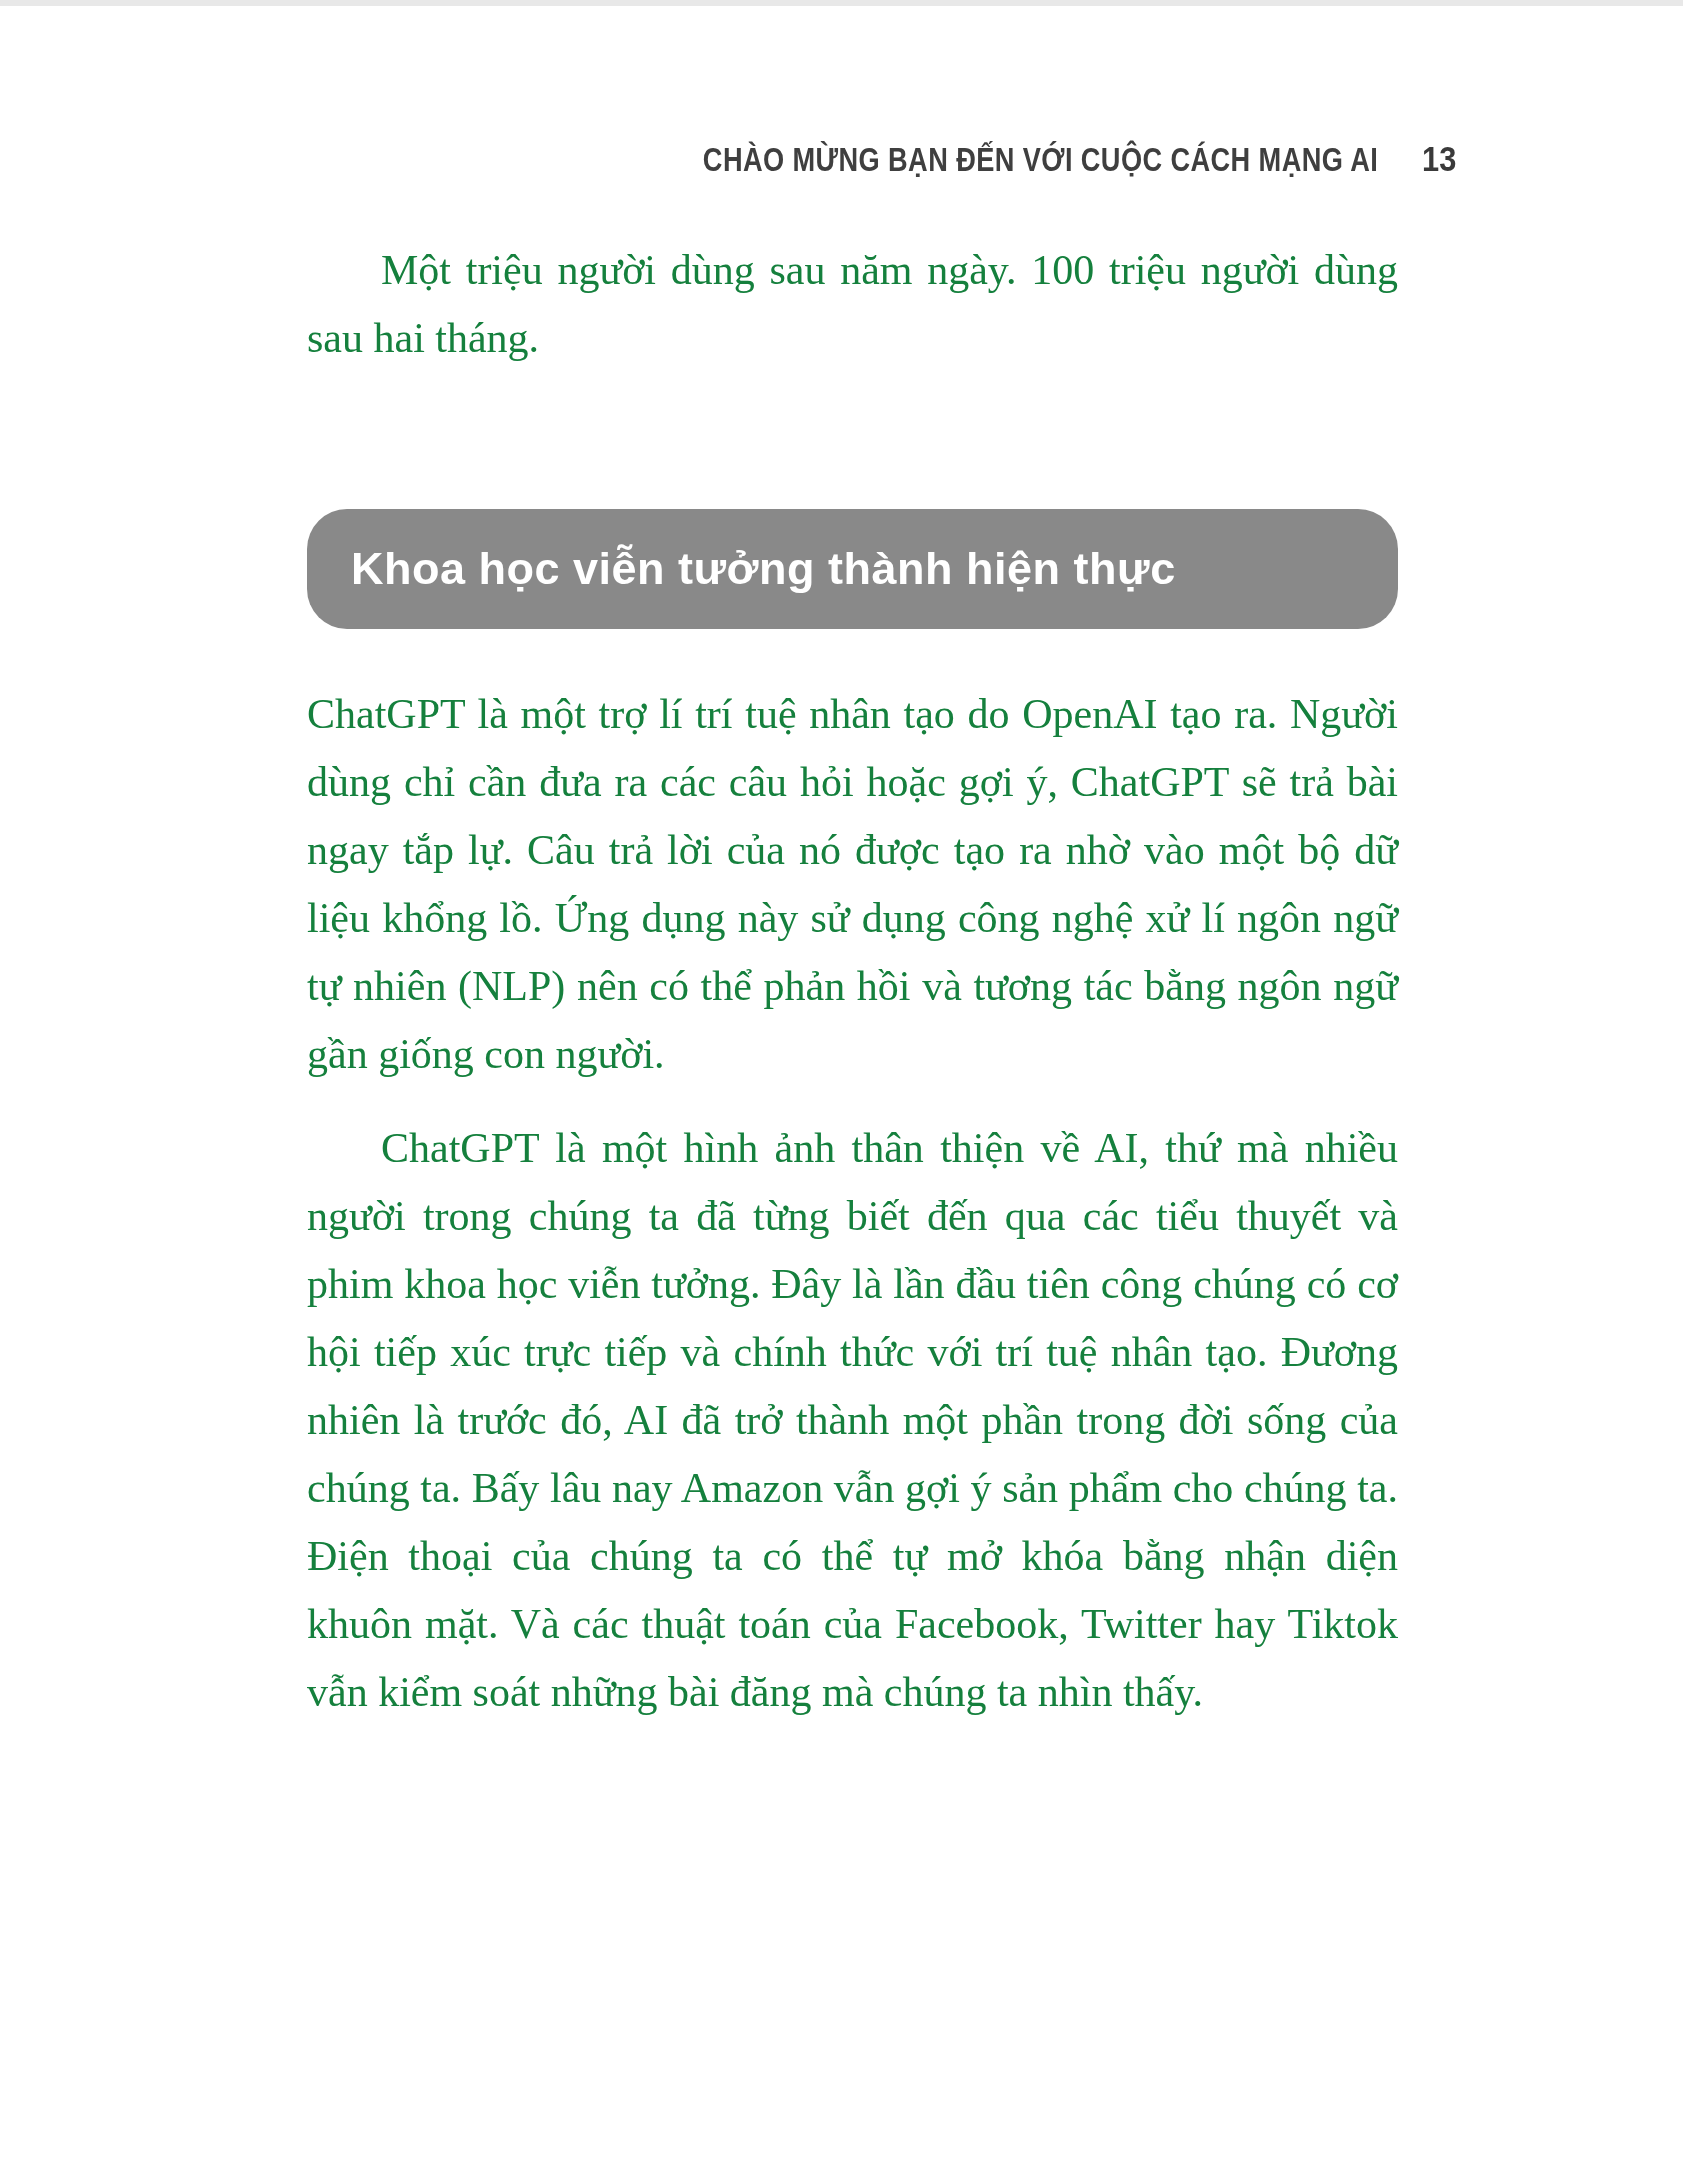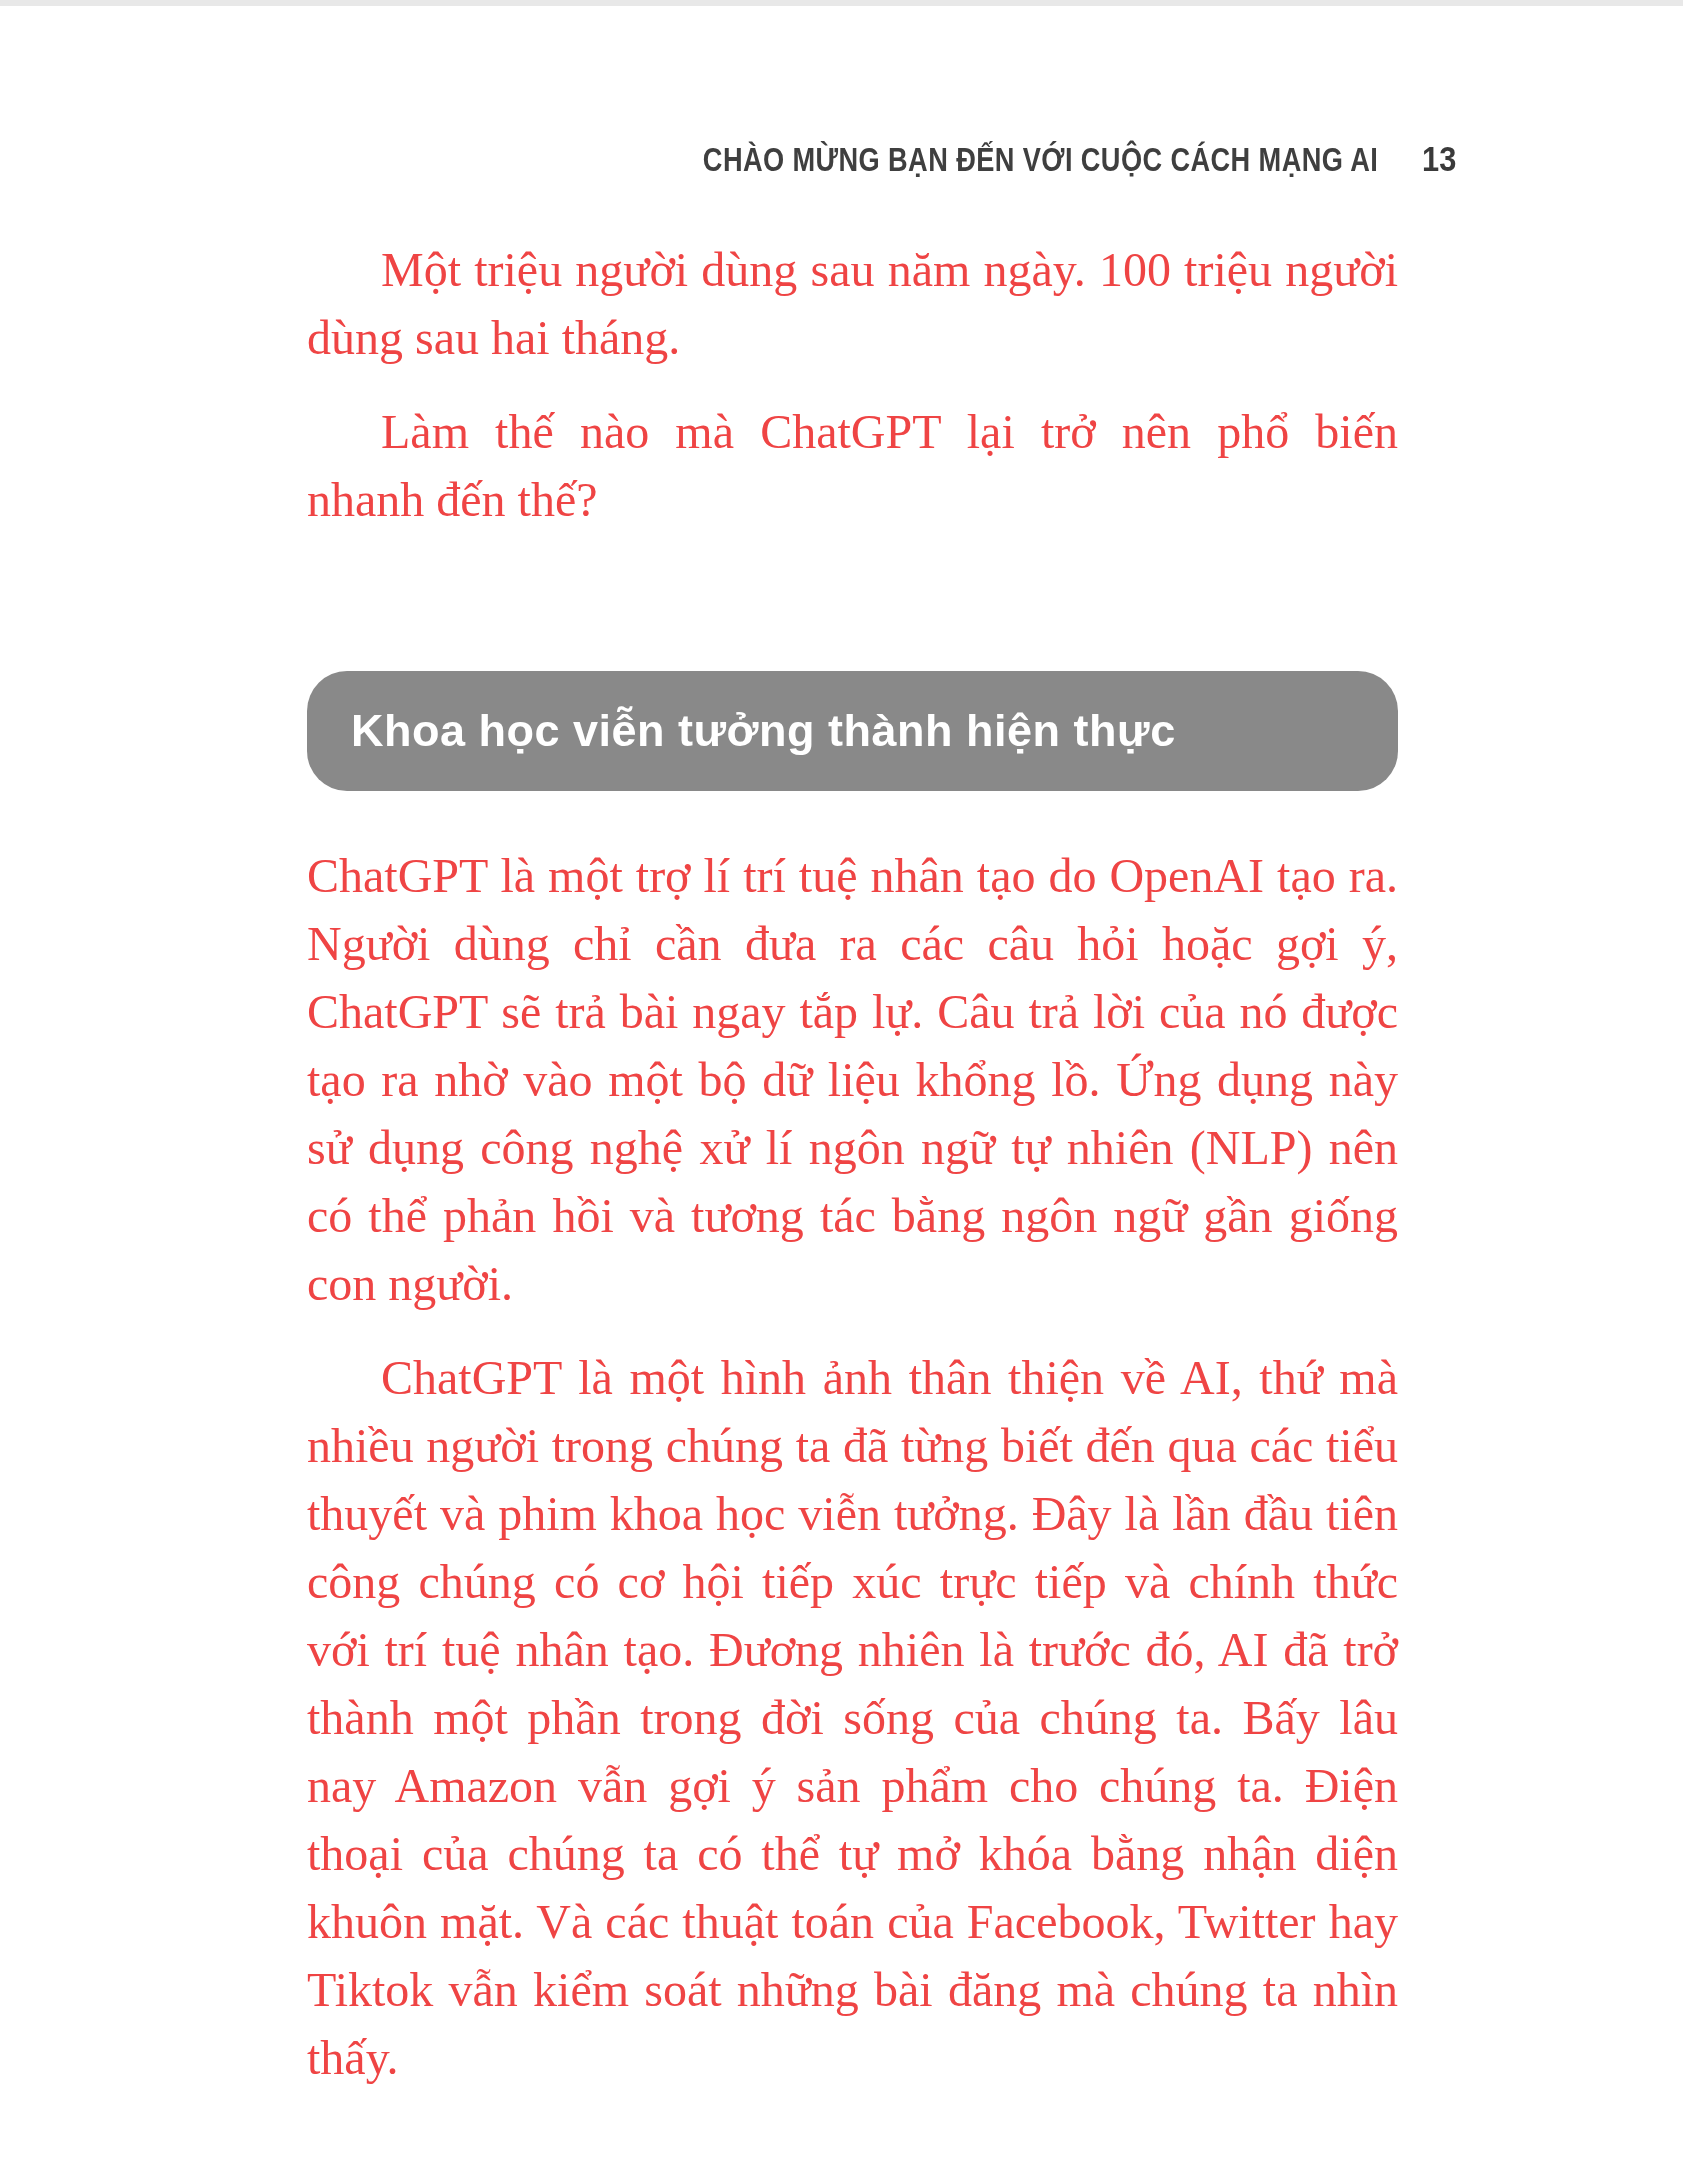--- a/index.html
+++ b/index.html
@@ -48,23 +48,23 @@
 
   
   .content {
     position: absolute;
     left: 307px;
     top: 230px;
     width: 1091px;
   }
   .content p {
     font-family: "Liberation Serif", "DejaVu Serif", serif;
-    font-size: 48px;
+    font-size: 42px;
     line-height: 68px;
-    color: #ef4444;
+    color: #15803d;
     text-align: justify;
     margin: 0 0 26px 0;
   }
   .content p.indent {
     text-indent: 74px;
   }
 
   
   .section-heading {
     box-sizing: border-box;
@@ -92,21 +92,20 @@
 
   <div class="running-header">
     <span class="title">CHÀO MỪNG BẠN ĐẾN VỚI CUỘC CÁCH MẠNG AI</span>
     <span class="folio">13</span>
   </div>
 
   <div class="content">
 
     <p class="indent">Một triệu người dùng sau năm ngày. 100 triệu người dùng sau hai tháng.</p>
 
-    <p class="indent">Làm thế nào mà ChatGPT lại trở nên phổ biến nhanh đến thế?</p>
 
     <div class="section-heading">
       <span class="heading-text">Khoa học viễn tưởng thành hiện thực</span>
     </div>
 
     <p>ChatGPT là một trợ lí trí tuệ nhân tạo do OpenAI tạo ra. Người dùng chỉ cần đưa ra các câu hỏi hoặc gợi ý, ChatGPT sẽ trả bài ngay tắp lự. Câu trả lời của nó được tạo ra nhờ vào một bộ dữ liệu khổng lồ. Ứng dụng này sử dụng công nghệ xử lí ngôn ngữ tự nhiên (NLP) nên có thể phản hồi và tương tác bằng ngôn ngữ gần giống con người.</p>
 
     <p class="indent">ChatGPT là một hình ảnh thân thiện về AI, thứ mà nhiều người trong chúng ta đã từng biết đến qua các tiểu thuyết và phim khoa học viễn tưởng. Đây là lần đầu tiên công chúng có cơ hội tiếp xúc trực tiếp và chính thức với trí tuệ nhân tạo. Đương nhiên là trước đó, AI đã trở thành một phần trong đời sống của chúng ta. Bấy lâu nay Amazon vẫn gợi ý sản phẩm cho chúng ta. Điện thoại của chúng ta có thể tự mở khóa bằng nhận diện khuôn mặt. Và các thuật toán của Facebook, Twitter hay Tiktok vẫn kiểm soát những bài đăng mà chúng ta nhìn thấy.</p>
 
   </div>

